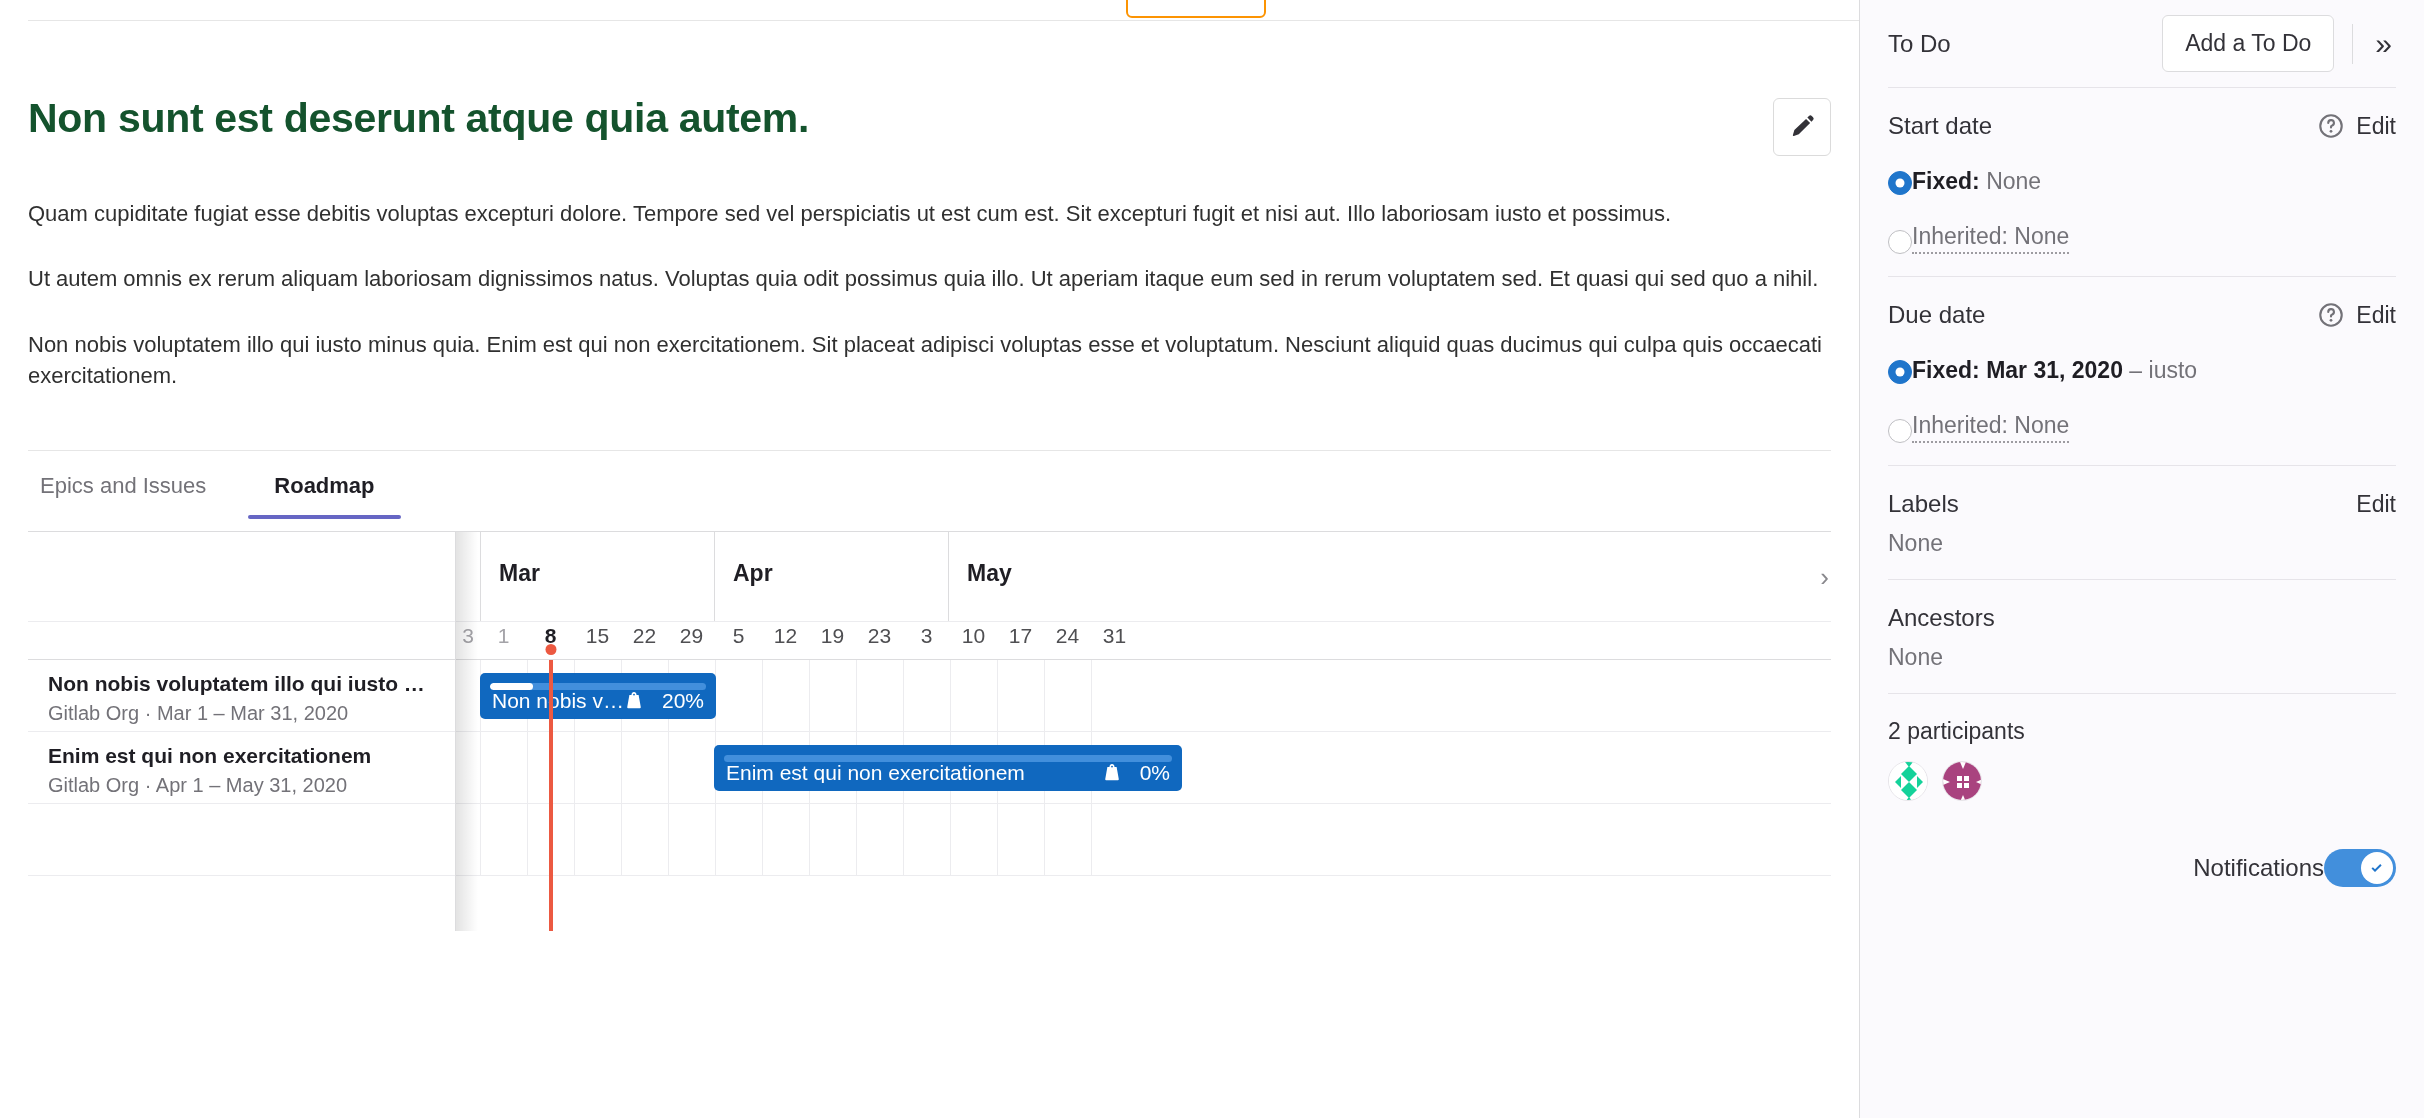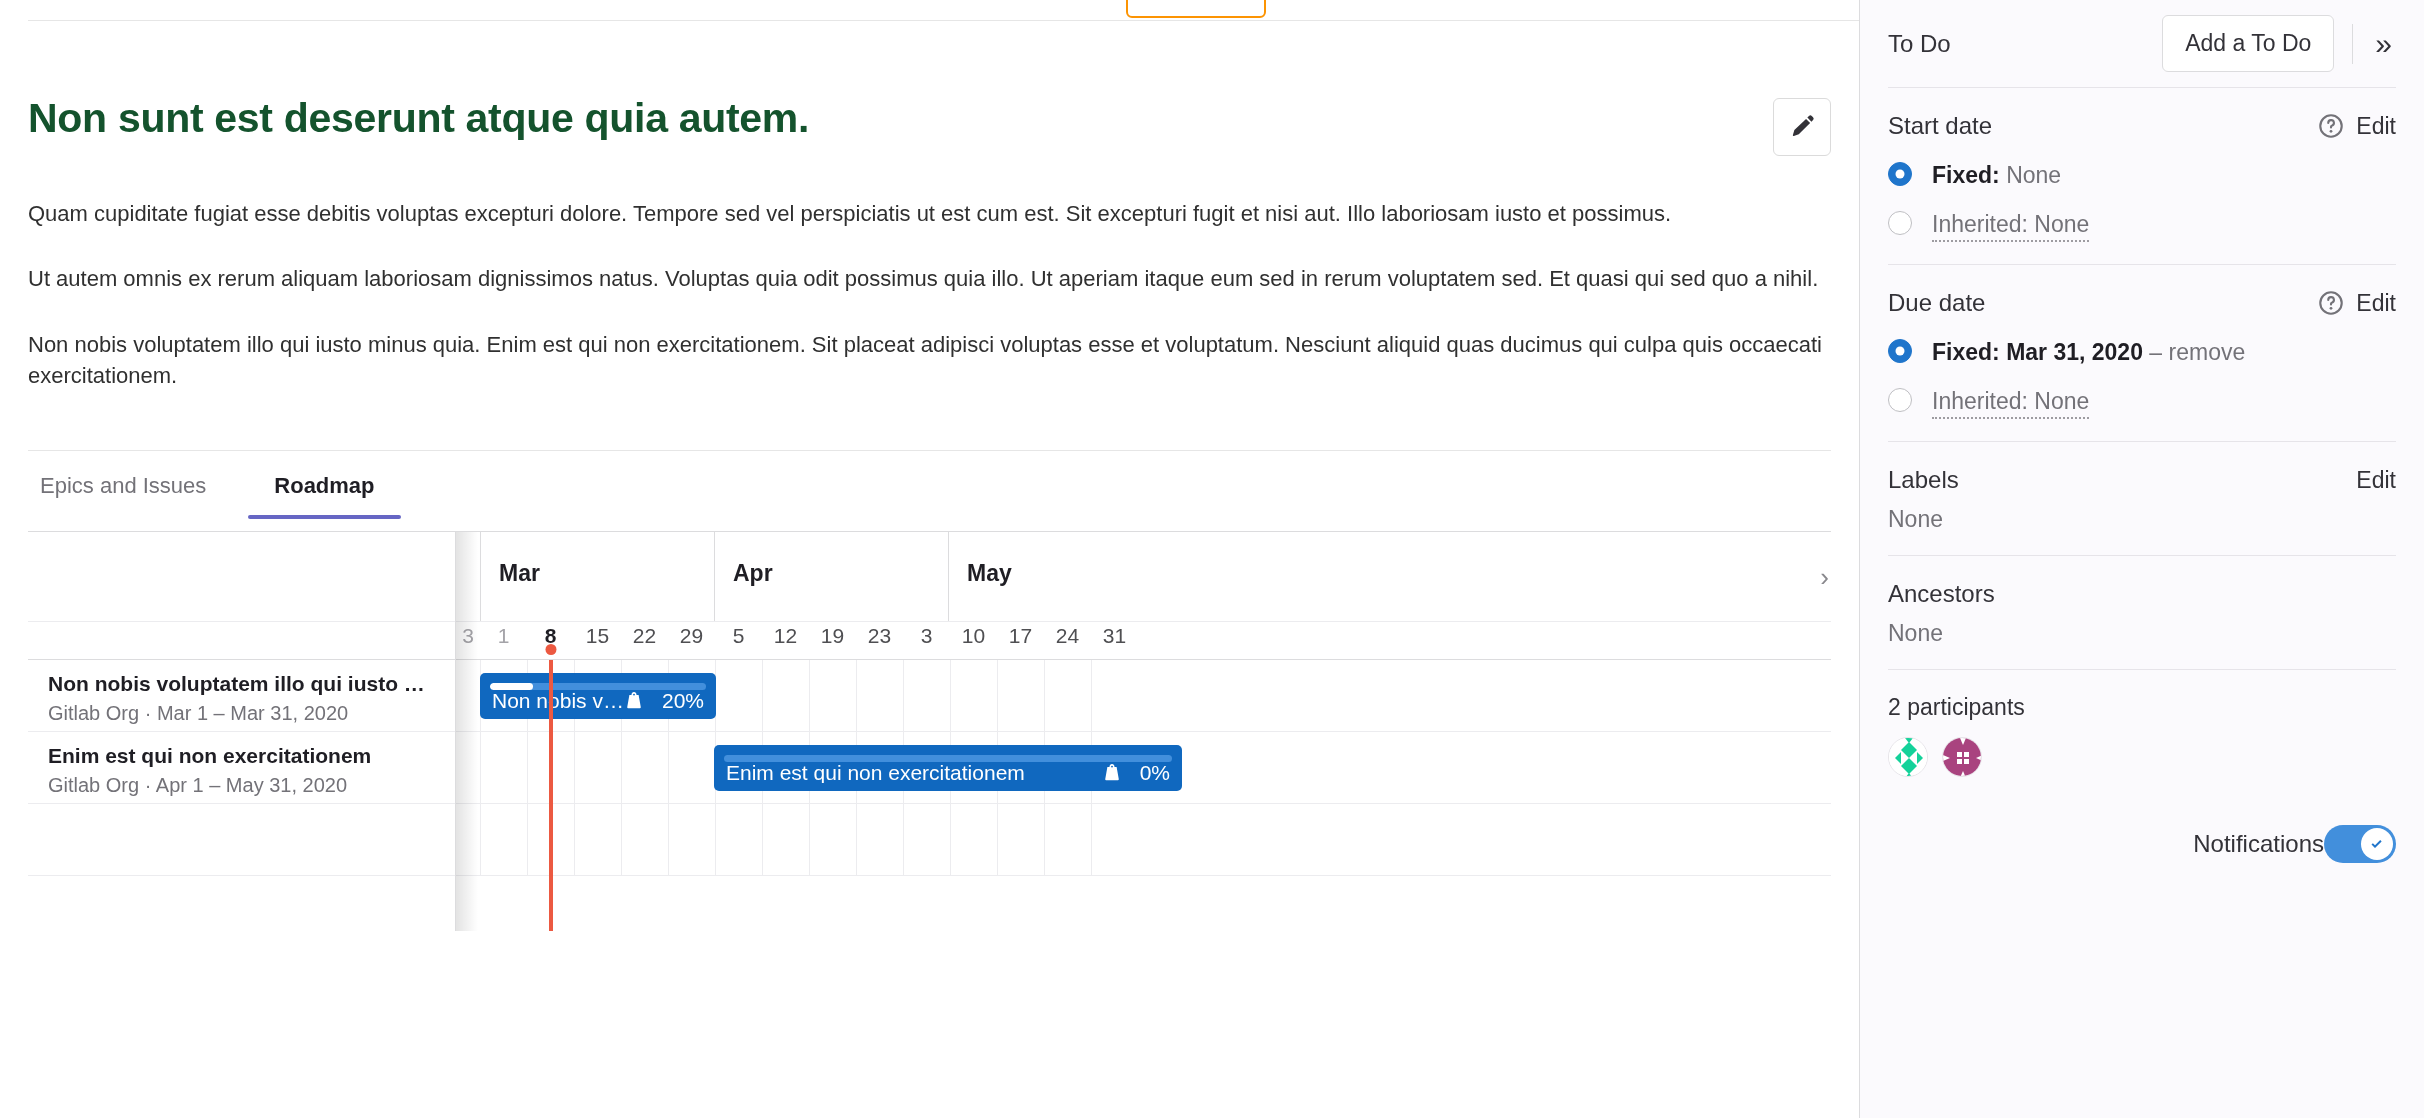--- a/index.html
+++ b/index.html
@@ -381,23 +381,23 @@
     display: block;
   }
   .sb-edit {
     font-size: 23px;
     color: #333238;
     text-decoration: none;
     cursor: pointer;
   }
   .date-line {
     display: flex;
-    align-items: flex-start;
-    gap: 20px;
-    margin-top: 22px;
+    align-items: flex-end;
+    gap: 0;
+    margin-top: 28px;
   }
   .radio {
     width: 24px; height: 24px;
     border-radius: 50%;
     flex: none;
     position: relative;
   }
   .radio.on {
     background: #1f75cb;
     border: 1px solid #1f75cb;
@@ -701,21 +701,21 @@
               <circle cx="8" cy="8" r="6.6"></circle>
               <path d="M6.3 6.1a1.75 1.75 0 1 1 2.2 1.7c-.4.12-.5.4-.5.75v.4" stroke-linecap="round"></path>
               <circle cx="8" cy="11.3" r="0.85" fill="#737278" stroke="none"></circle>
             </svg>
           </span>
           <a class="sb-edit">Edit</a>
         </span>
       </div>
       <div class="date-line">
         <span class="radio on"></span>
-        <span class="date-text"><b>Fixed:</b> <b>Mar 31, 2020</b> <span class="remove">–</span> <span class="remove">remove</span></span>
+        <span class="date-text"><b>Fixed:</b> <b>Mar 31, 2020</b> <span class="remove">–</span> <span class="remove">iusto</span></span>
       </div>
       <div class="date-line">
         <span class="radio off"></span>
         <span class="inherited-text">Inherited: None</span>
       </div>
     </div>
 
     <div class="sb-block">
       <div class="sb-block-head">
         <span class="sb-block-title">Labels</span>

